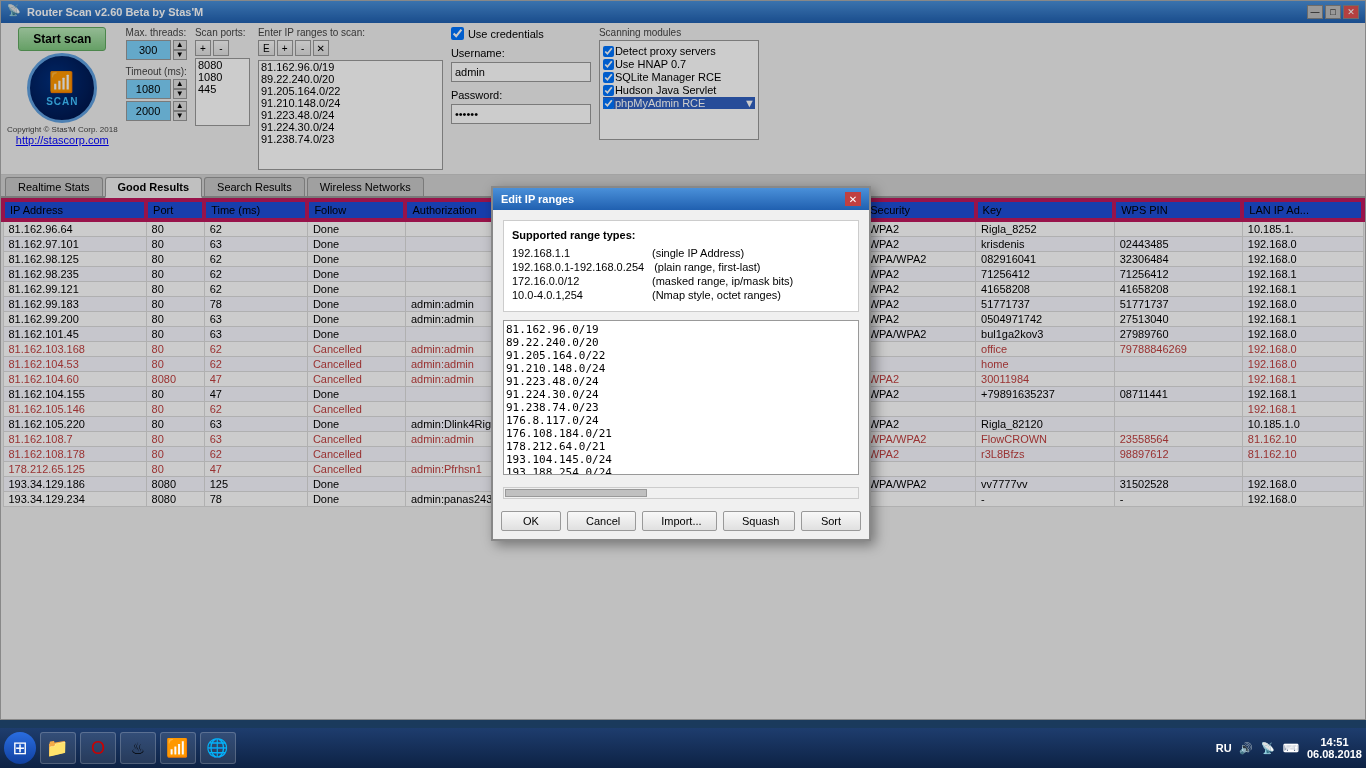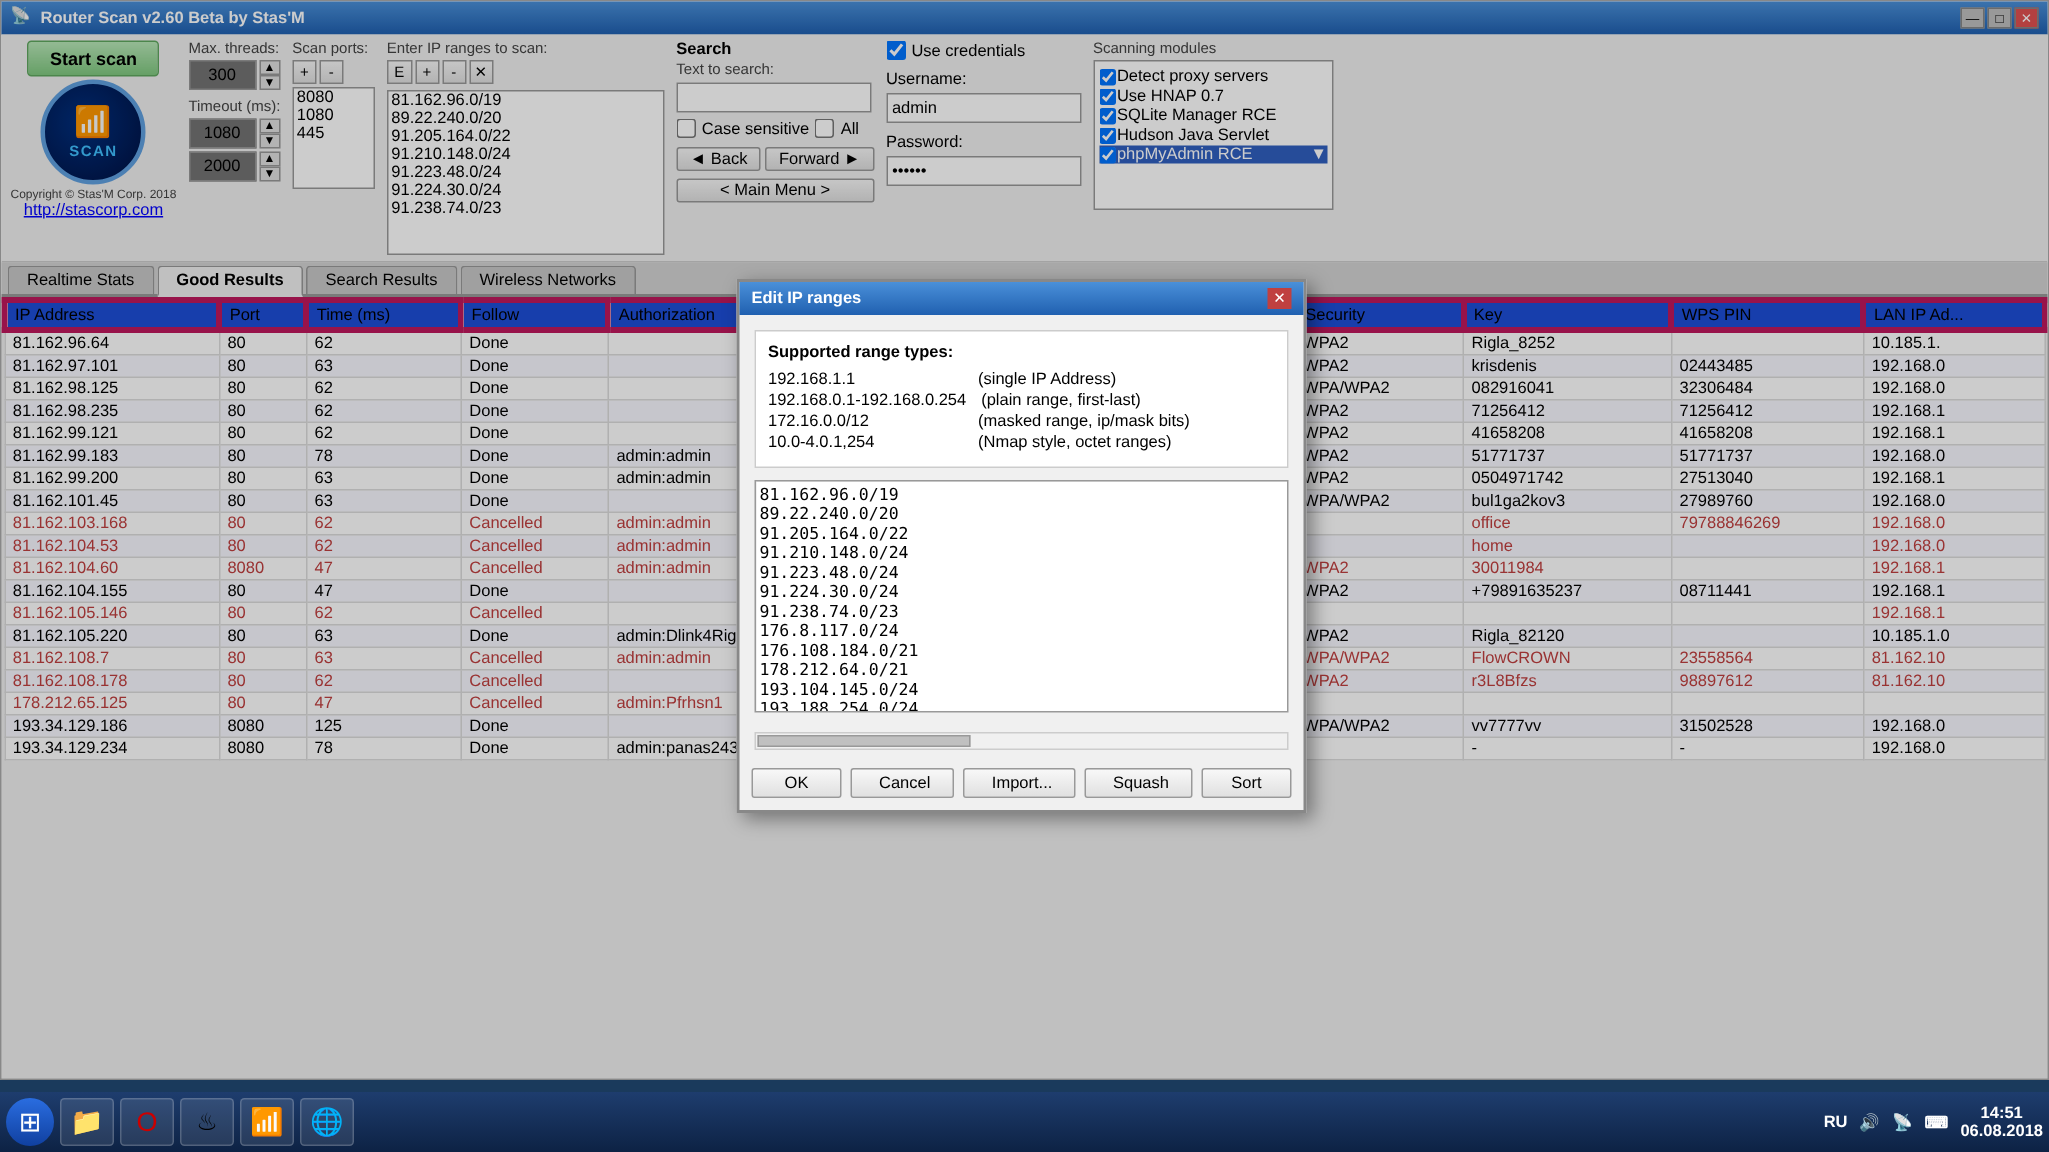--- a/index.html
+++ b/index.html
@@ -11,37 +11,37 @@
     .title-bar-icon { width: 16px; height: 16px; margin-right: 4px; }
     .title-text { flex: 1; font-size: 11px; font-weight: bold; }
     .title-buttons { display: flex; gap: 2px; }
     .title-btn { width: 16px; height: 14px; background: #c0c0c0; border: 1px solid #888; font-size: 9px; display: flex; align-items: center; justify-content: center; cursor: pointer; color: #000; }
     .title-btn.close { background: #e05050; color: white; }
 
     
     .toolbar { background: #f0f0f0; padding: 4px 6px; display: flex; align-items: flex-start; gap: 8px; border-bottom: 1px solid #ccc; }
     .btn-start { background: linear-gradient(to bottom, #b8e8b8, #80c880); border: 1px solid #60a860; padding: 4px 14px; font-size: 12px; font-weight: bold; cursor: pointer; border-radius: 3px; min-width: 80px; }
     .spin-btn { width: 14px; height: 10px; background: #e0e0e0; border: 1px solid #999; font-size: 8px; display: flex; align-items: center; justify-content: center; cursor: pointer; line-height: 1; }
-    .spin-input { width: 50px; height: 20px; border: 1px solid #999; text-align: center; font-size: 11px; background: #737373; }
+    .spin-input { width: 50px; height: 20px; border: 1px solid #999; text-align: center; font-size: 11px; background: #7dd3fc; }
     .spin-col { display: flex; flex-direction: column; }
 
     .ports-list { width: 55px; height: 68px; border: 1px solid #999; background: white; overflow-y: auto; font-size: 11px; }
     .ports-list div { padding: 0 2px; }
     .ip-list-box { width: 190px; height: 110px; border: 1px solid #999; background: white; overflow-y: auto; position: relative; }
     .ip-list-box div { padding: 0 2px; }
 
     .search-section { display: flex; flex-direction: column; gap: 2px; }
     .search-label { font-size: 11px; font-weight: bold; }
     .search-input { width: 130px; height: 20px; border: 1px solid #999; padding: 1px 3px; font-size: 11px; }
     .checkbox-row { display: flex; align-items: center; gap: 4px; margin: 2px 0; }
     .search-buttons { display: flex; gap: 3px; margin-top: 2px; }
     .small-btn { background: linear-gradient(to bottom, #f8f8f8, #e0e0e0); border: 1px solid #999; padding: 1px 8px; cursor: pointer; border-radius: 2px; font-size: 11px; }
 
     .credentials-section { display: flex; flex-direction: column; gap: 3px; }
-    .cred-input { width: 130px; height: 20px; border: 1px solid #999; padding: 1px 3px; font-size: 11px; }
+    .cred-input { width: 140px; height: 20px; border: 1px solid #999; padding: 1px 3px; font-size: 11px; }
     .module-row { display: flex; align-items: center; gap: 1px; margin: 1px 0; font-size: 10px; }
     .module-row input[type=checkbox] { width: 11px; height: 11px; }
     .logo-circle { width: 70px; height: 70px; border-radius: 50%; background: radial-gradient(circle at 40% 40%, #003080, #001040); border: 3px solid #60a0e0; display: flex; align-items: center; justify-content: center; flex-direction: column; }
     .logo-scan { color: #40c0ff; font-size: 10px; font-weight: bold; letter-spacing: 1px; margin-top: 2px; }
     .logo-info { font-size: 9px; color: #444; text-align: center; }
 
     
     .tabs { display: flex; gap: 0; background: #d4d4d4; border-bottom: 2px solid #999; padding-top: 2px; padding-left: 4px; }
     .tab { background: #c8c8c8; border: 1px solid #999; border-bottom: none; padding: 3px 12px; cursor: pointer; border-radius: 3px 3px 0 0; font-size: 11px; margin-right: 2px; }
     .tab.active { background: #f0f0f0; font-weight: bold; border-bottom: 2px solid #f0f0f0; margin-bottom: -2px; }
@@ -160,36 +160,20 @@
           <div>89.22.240.0/20</div>
           <div>91.205.164.0/22</div>
           <div>91.210.148.0/24</div>
           <div>91.223.48.0/24</div>
           <div>91.224.30.0/24</div>
           <div>91.238.74.0/23</div>
         </div>
       </div>
     </div>
 
-    <div class="search-section">
-      <div class="search-label">Search</div>
-      <div style="font-size:10px;color:#444;margin-bottom:1px;">Text to search:</div>
-      <input type="text" class="search-input" style="">
-      <div class="checkbox-row">
-        <input type="checkbox" style="">
-        <span>Case sensitive</span>
-        <input type="checkbox" style="">
-        <span>All</span>
-      </div>
-      <div class="search-buttons">
-        <button class="small-btn">◄ Back</button>
-        <button class="small-btn">Forward ►</button>
-      </div>
-      <button class="small-btn" style="margin-top:3px;width:100%;">&lt; Main Menu &gt;</button>
-    </div>
 
     <div class="credentials-section">
       <div style="display:flex;align-items:center;gap:4px;">
         <input type="checkbox" checked="" style="">
         <span>Use credentials</span>
       </div>
       <div style="margin-top:4px;">Username:</div>
       <input type="text" class="cred-input" value="admin" style="">
       <div style="margin-top:4px;">Password:</div>
       <input type="password" class="cred-input" value="qwerty" style="">

